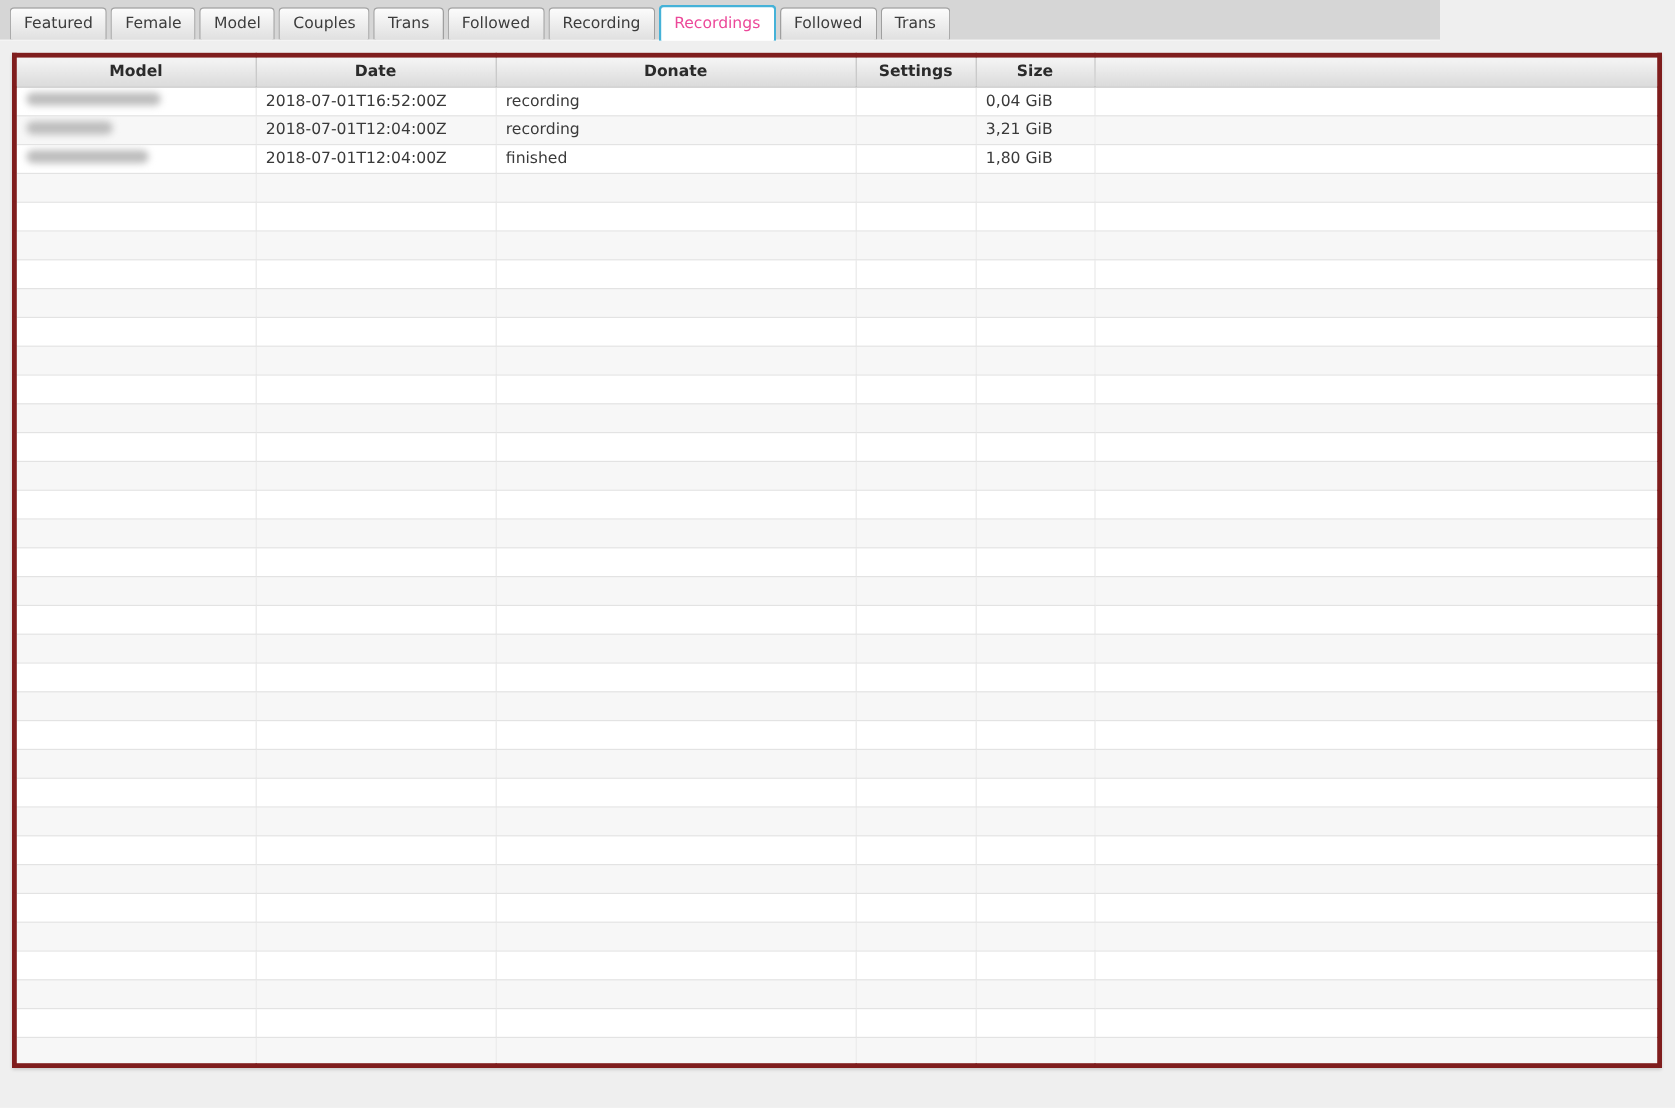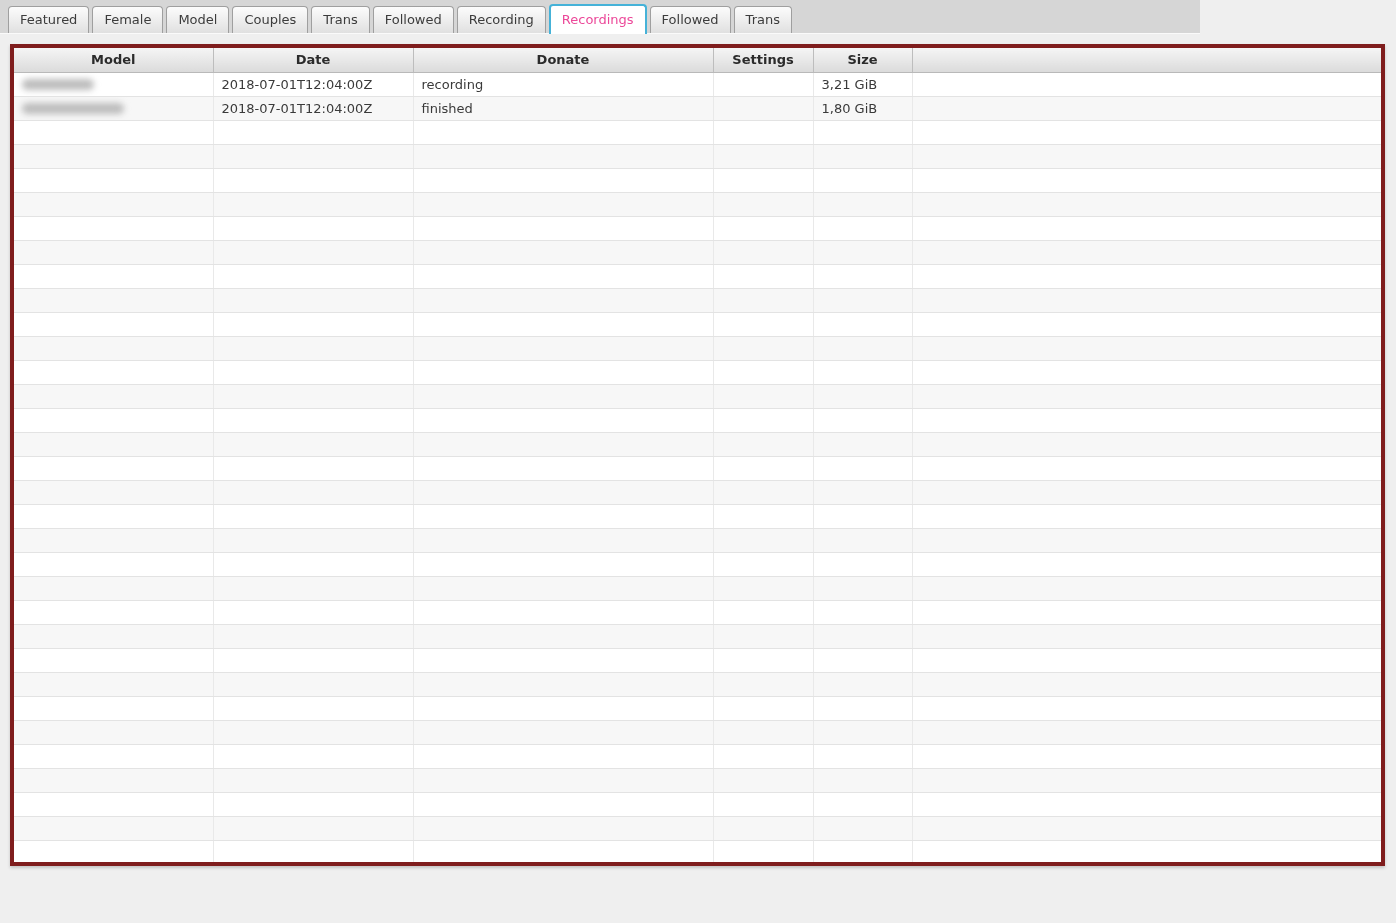--- a/index.html
+++ b/index.html
@@ -120,20 +120,28 @@
         <th>Model</th>
         <th>Date</th>
         <th>Donate</th>
         <th>Settings</th>
         <th>Size</th>
         <th></th>
       </tr>
     </thead>
     <tbody id="table-body">
       <tr>
+        <td><span class="blur-name" style="width: 112px;"></span></td>
+        <td>2018-07-01T16:52:00Z</td>
+        <td>recording</td>
+        <td></td>
+        <td>0,04 GiB</td>
+        <td></td>
+      </tr>
+      <tr>
         <td><span class="blur-name" style="width: 72px;"></span></td>
         <td>2018-07-01T12:04:00Z</td>
         <td>recording</td>
         <td></td>
         <td>3,21 GiB</td>
         <td></td>
       </tr>
       <tr>
         <td><span class="blur-name" style="width: 102px;"></span></td>
         <td>2018-07-01T12:04:00Z</td>

